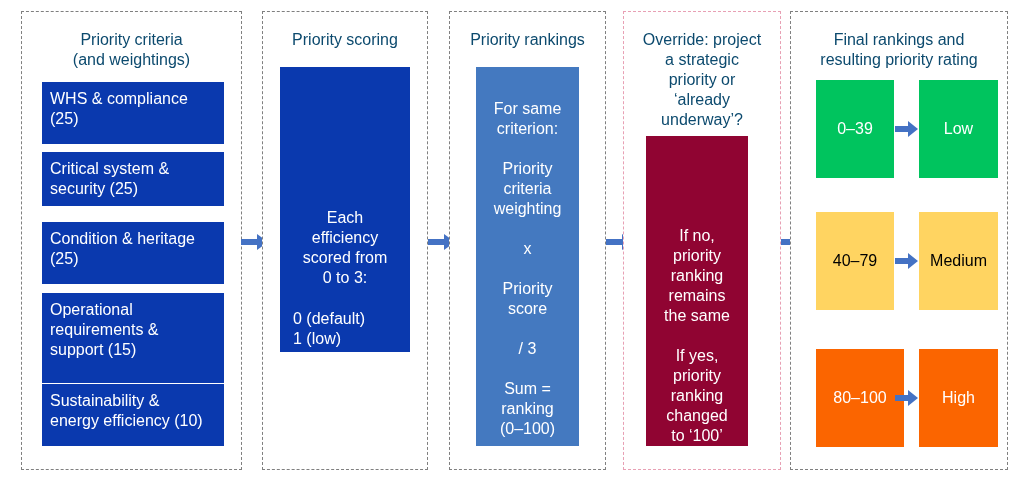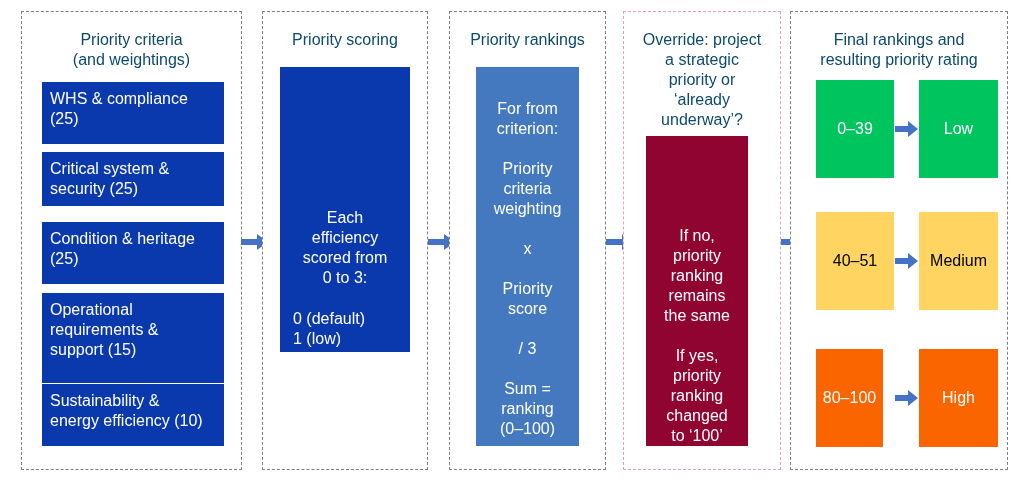--- a/index.html
+++ b/index.html
@@ -153,21 +153,21 @@
     </svg>
   </div>
 
   <div class="panel" style="left:449px; top:11px; width:157px; height:459px;">
     <div class="panel-title" style="top:18px;">
       <div>Priority rankings</div>
     </div>
 
     <div class="box medblue" style="left:26px; top:55px; width:103px; height:379px; display:block; padding:0;">
       <div style="position:absolute; left:0; right:0; top:32px; text-align:center;">
-        <div>For from</div>
+        <div>For same</div>
         <div>criterion:</div>
         <div style="height:20px;"></div>
         <div>Priority</div>
         <div>criteria</div>
         <div>weighting</div>
         <div style="height:20px;"></div>
         <div>x</div>
         <div style="height:20px;"></div>
         <div>Priority</div>
         <div>score</div>
@@ -226,29 +226,29 @@
     </div>
 
     <div class="box green center" style="left:25px; top:68px; width:78px; height:98px;">0–39</div>
     <div class="arrow" style="left:104px; top:107px; width:24px; height:20px;">
       <svg width="24" height="20" viewBox="0 0 24 20">
         <path d="M0 7 H13 V2 L23 10 L13 18 V13 H0 Z" fill="#4472C4"></path>
       </svg>
     </div>
     <div class="box green center" style="left:128px; top:68px; width:79px; height:98px;">Low</div>
 
-    <div class="box yellow center" style="left:25px; top:200px; width:78px; height:98px;">40–51</div>
+    <div class="box yellow center" style="left:25px; top:200px; width:78px; height:98px;">40–79</div>
     <div class="arrow" style="left:104px; top:239px; width:24px; height:20px;">
       <svg width="24" height="20" viewBox="0 0 24 20">
         <path d="M0 7 H13 V2 L23 10 L13 18 V13 H0 Z" fill="#4472C4"></path>
       </svg>
     </div>
     <div class="box yellow center" style="left:128px; top:200px; width:79px; height:98px;">Medium</div>
 
-    <div class="box orange center" style="left:25px; top:337px; width:67px; height:98px;">80–100</div>
+    <div class="box orange center" style="left:25px; top:337px; width:88px; height:98px;">80–100</div>
     <div class="arrow" style="left:104px; top:376px; width:24px; height:20px;">
       <svg width="24" height="20" viewBox="0 0 24 20">
         <path d="M0 7 H13 V2 L23 10 L13 18 V13 H0 Z" fill="#4472C4"></path>
       </svg>
     </div>
     <div class="box orange center" style="left:128px; top:337px; width:79px; height:98px;">High</div>
   </div>
 
 </div>
 

